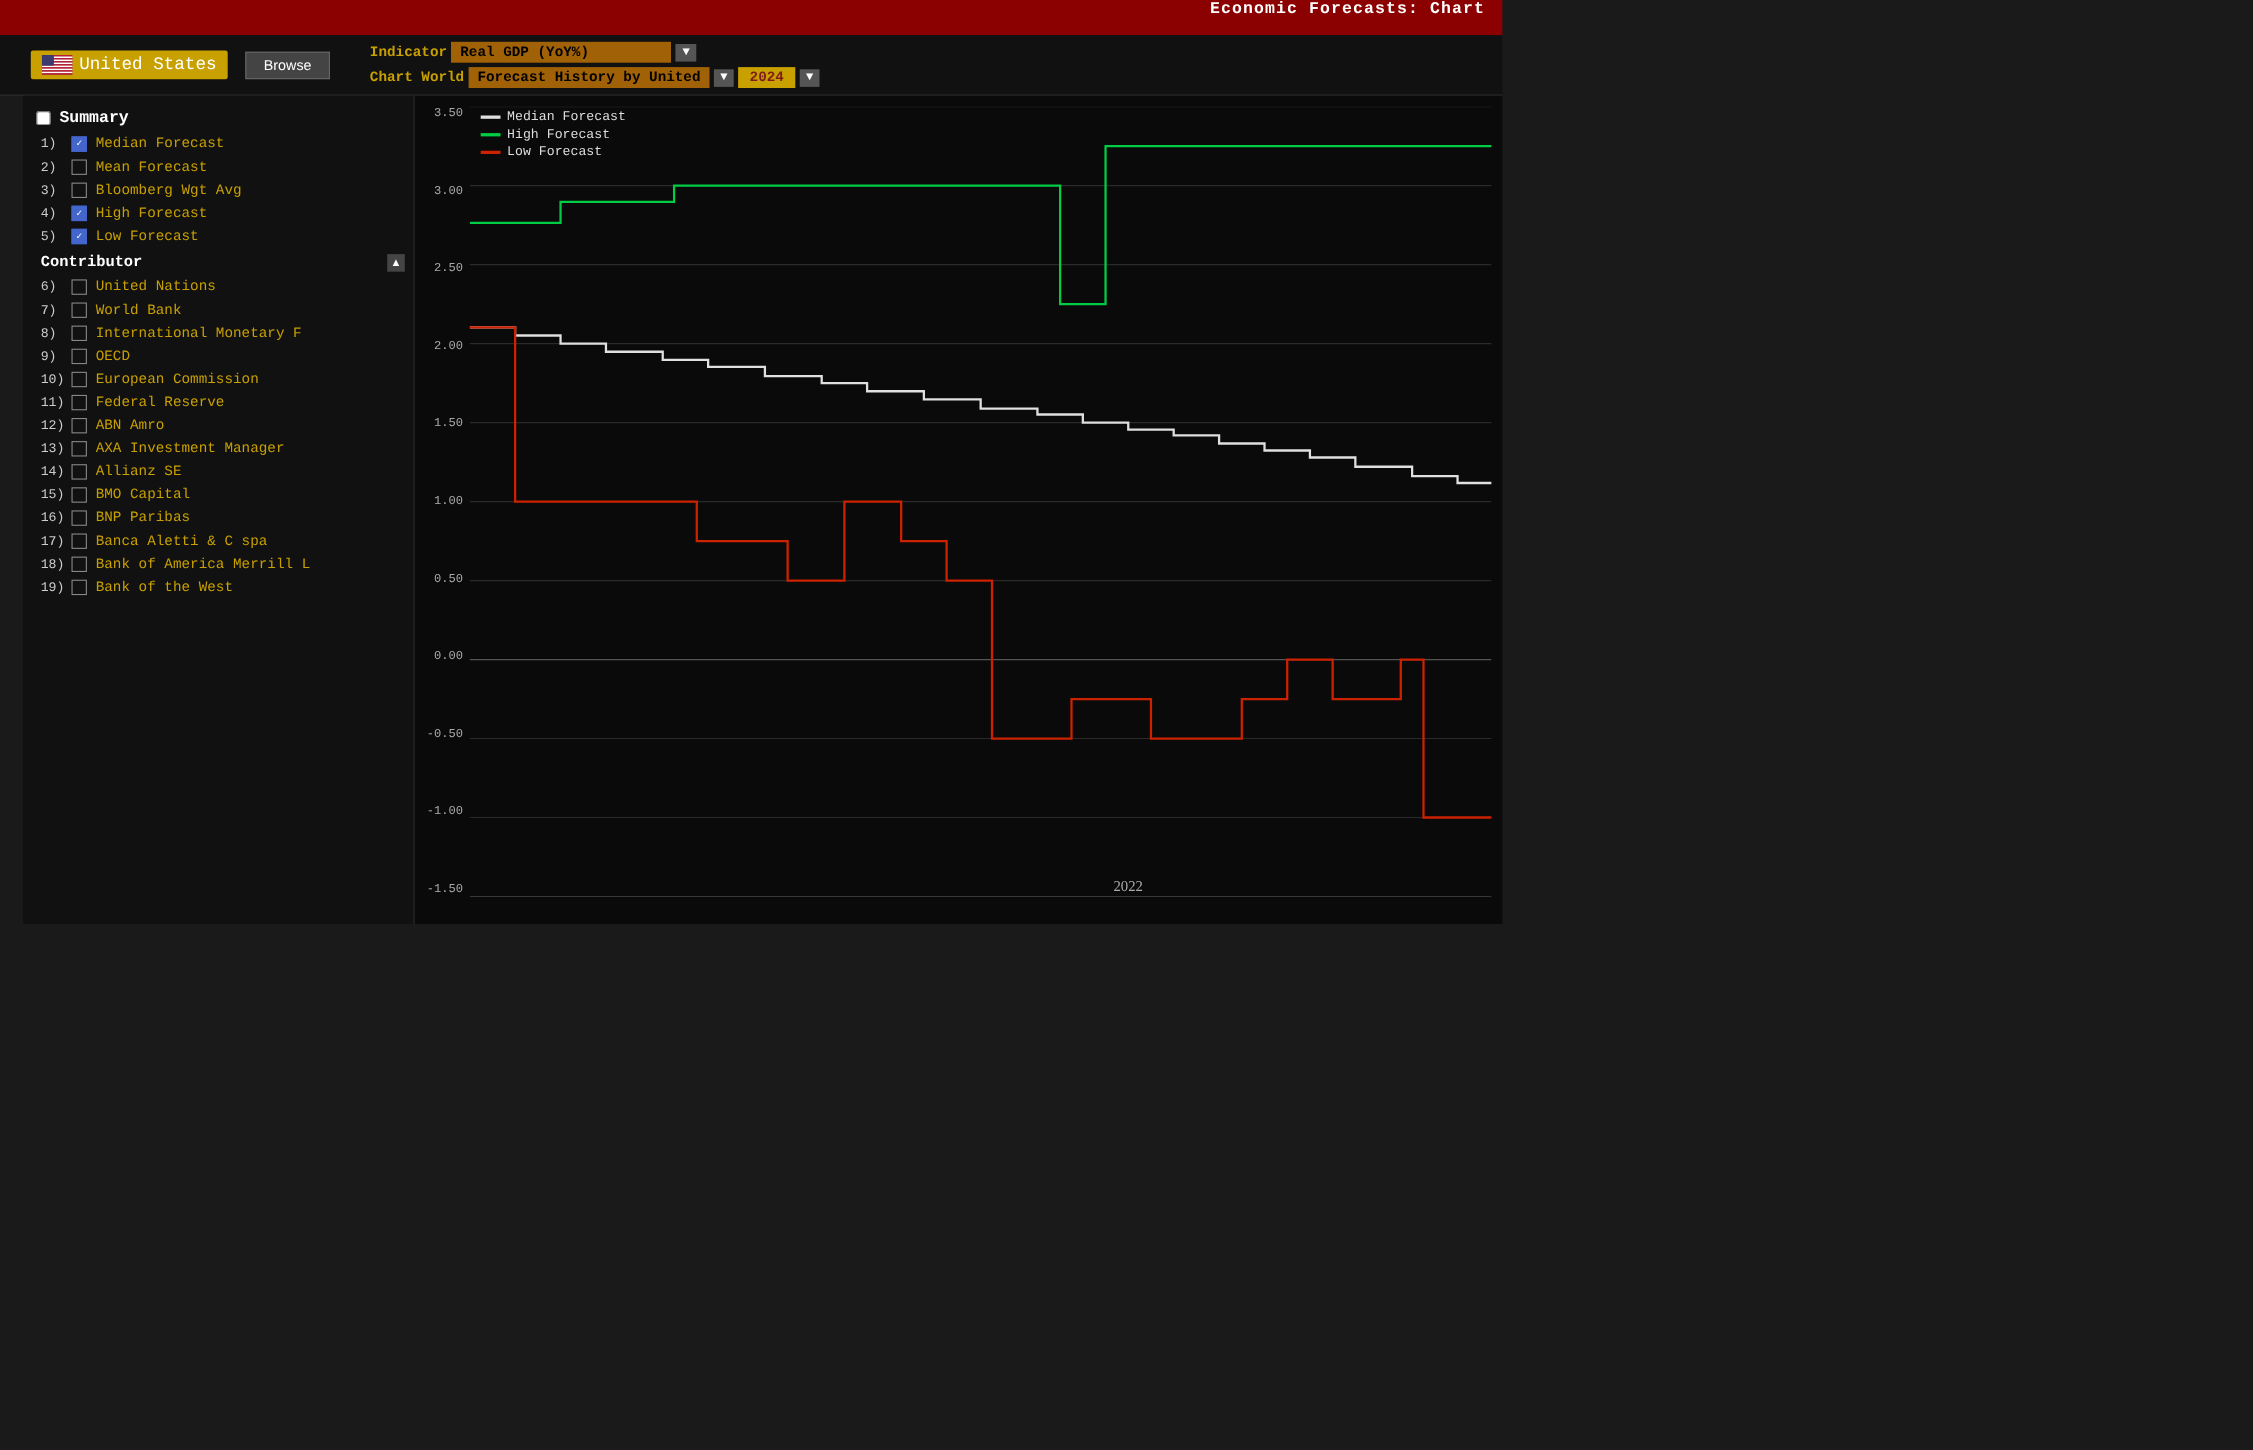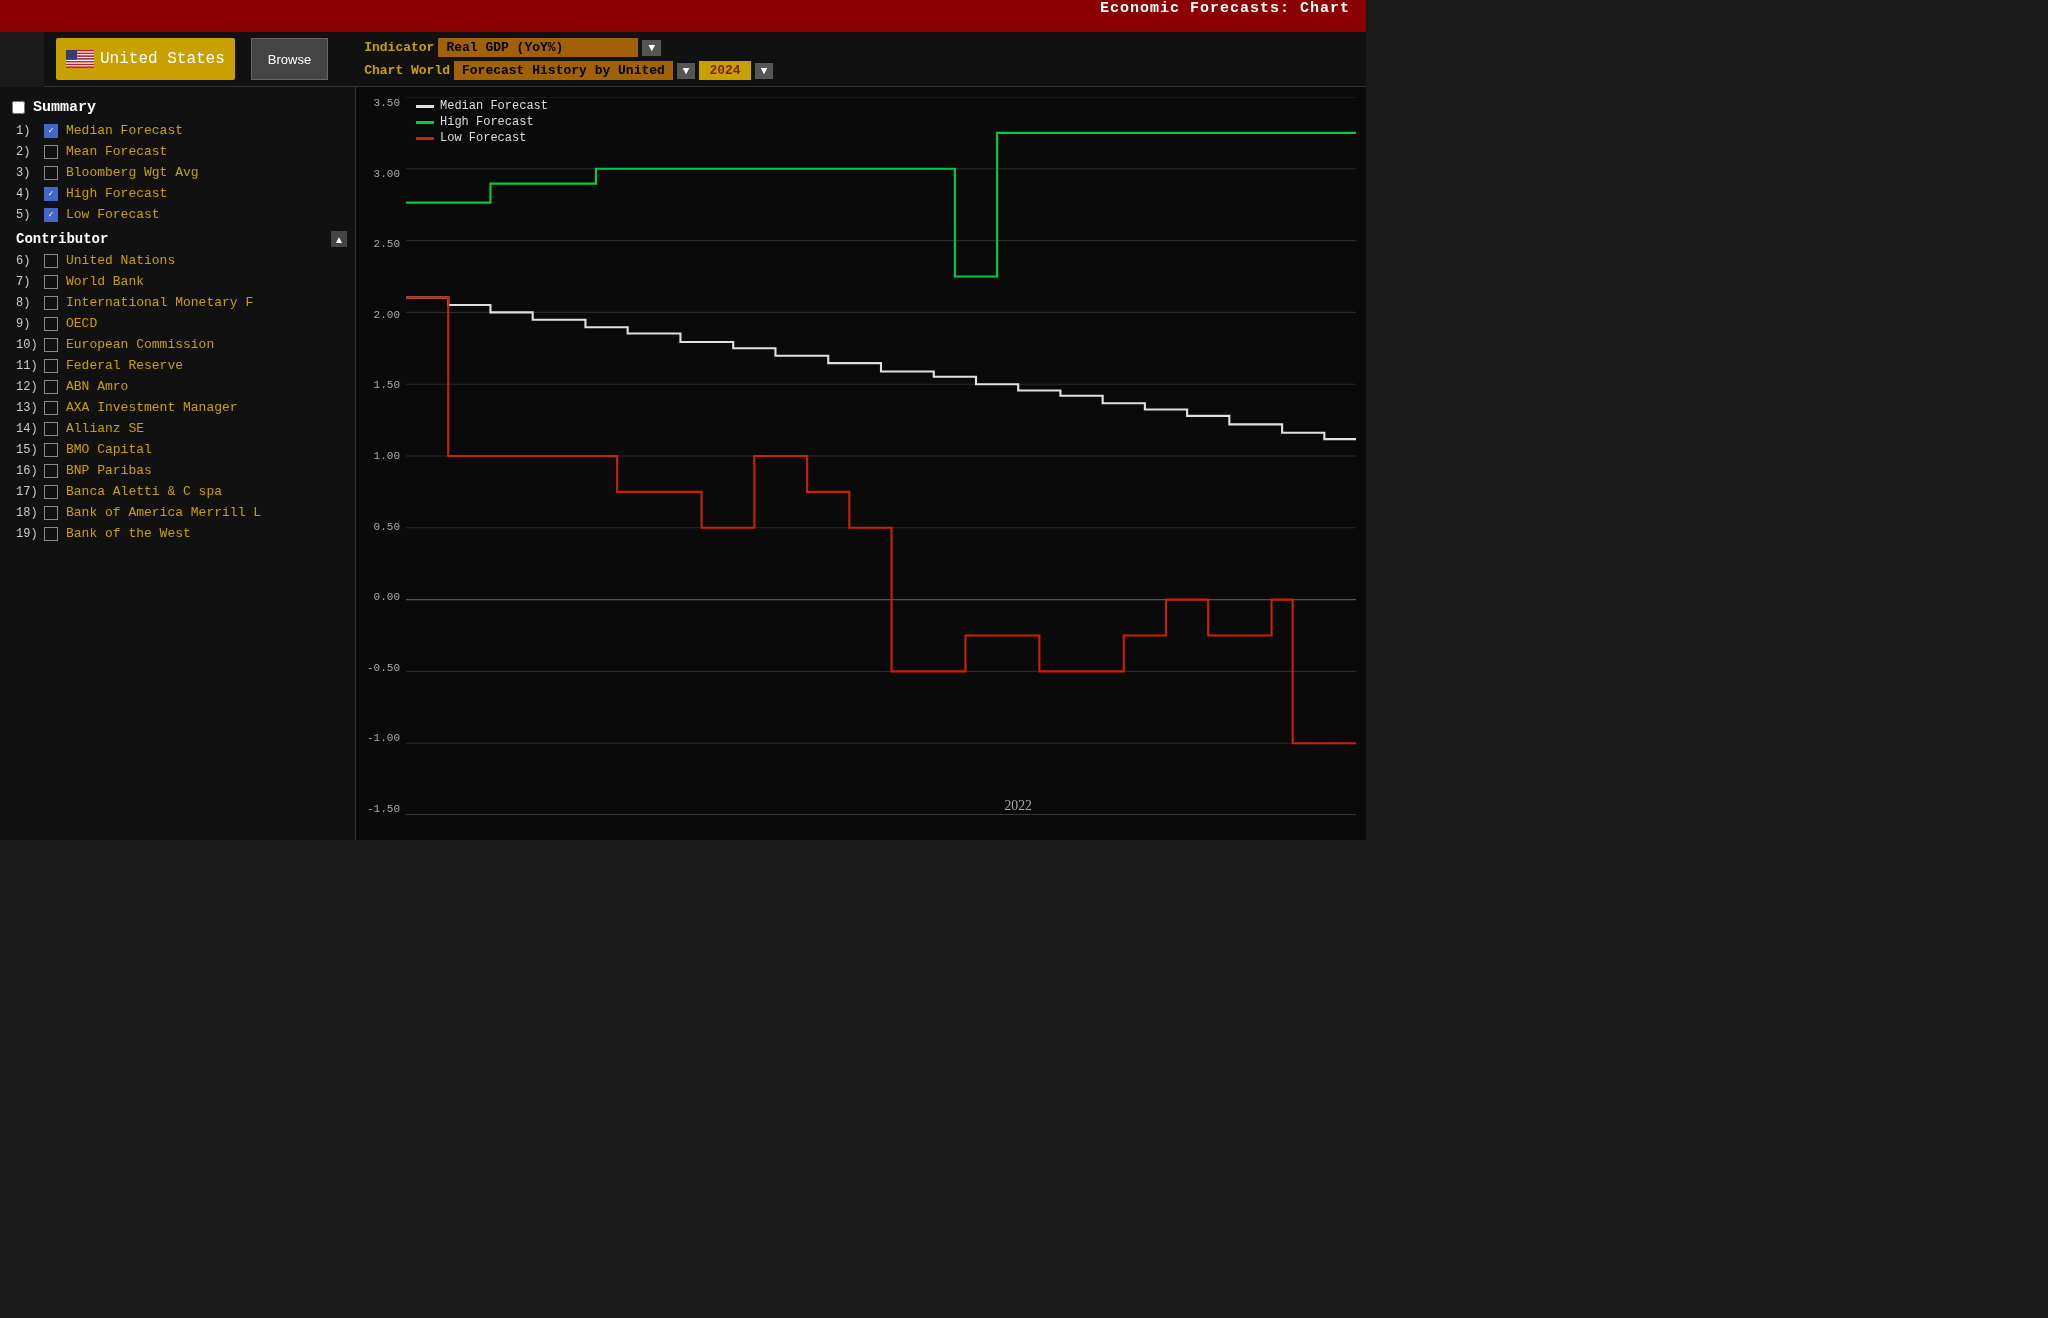--- a/index.html
+++ b/index.html
@@ -25,24 +25,24 @@
       color: #fff;
       font-size: 15px;
       font-weight: bold;
       letter-spacing: 1px;
     }
 
     
     #header {
       background: #111;
       display: flex;
-      padding: 6px 12px;
+      align-items: center;
+      padding: 6px 28px;
       gap: 16px;
       border-bottom: 1px solid #333;
-      margin-left: 44px;
     }
     #flag-country {
       display: flex;
       align-items: center;
       gap: 6px;
       background: #c8a000;
       padding: 4px 10px;
       border-radius: 2px;
     }
     .flag-icon {
@@ -103,20 +103,21 @@
       height: calc(840px - 32px - 50px);
     }
 
     
     #sidebar {
       width: 356px;
       background: #111;
       border-right: 1px solid #333;
       overflow-y: auto;
       padding: 8px 0;
+      margin-left: 21px;
     }
     .sidebar-header {
       display: flex;
       align-items: center;
       padding: 4px 12px;
       font-size: 14px;
       color: #ccc;
     }
     .sidebar-header input[type=checkbox] {
       margin-right: 8px;

